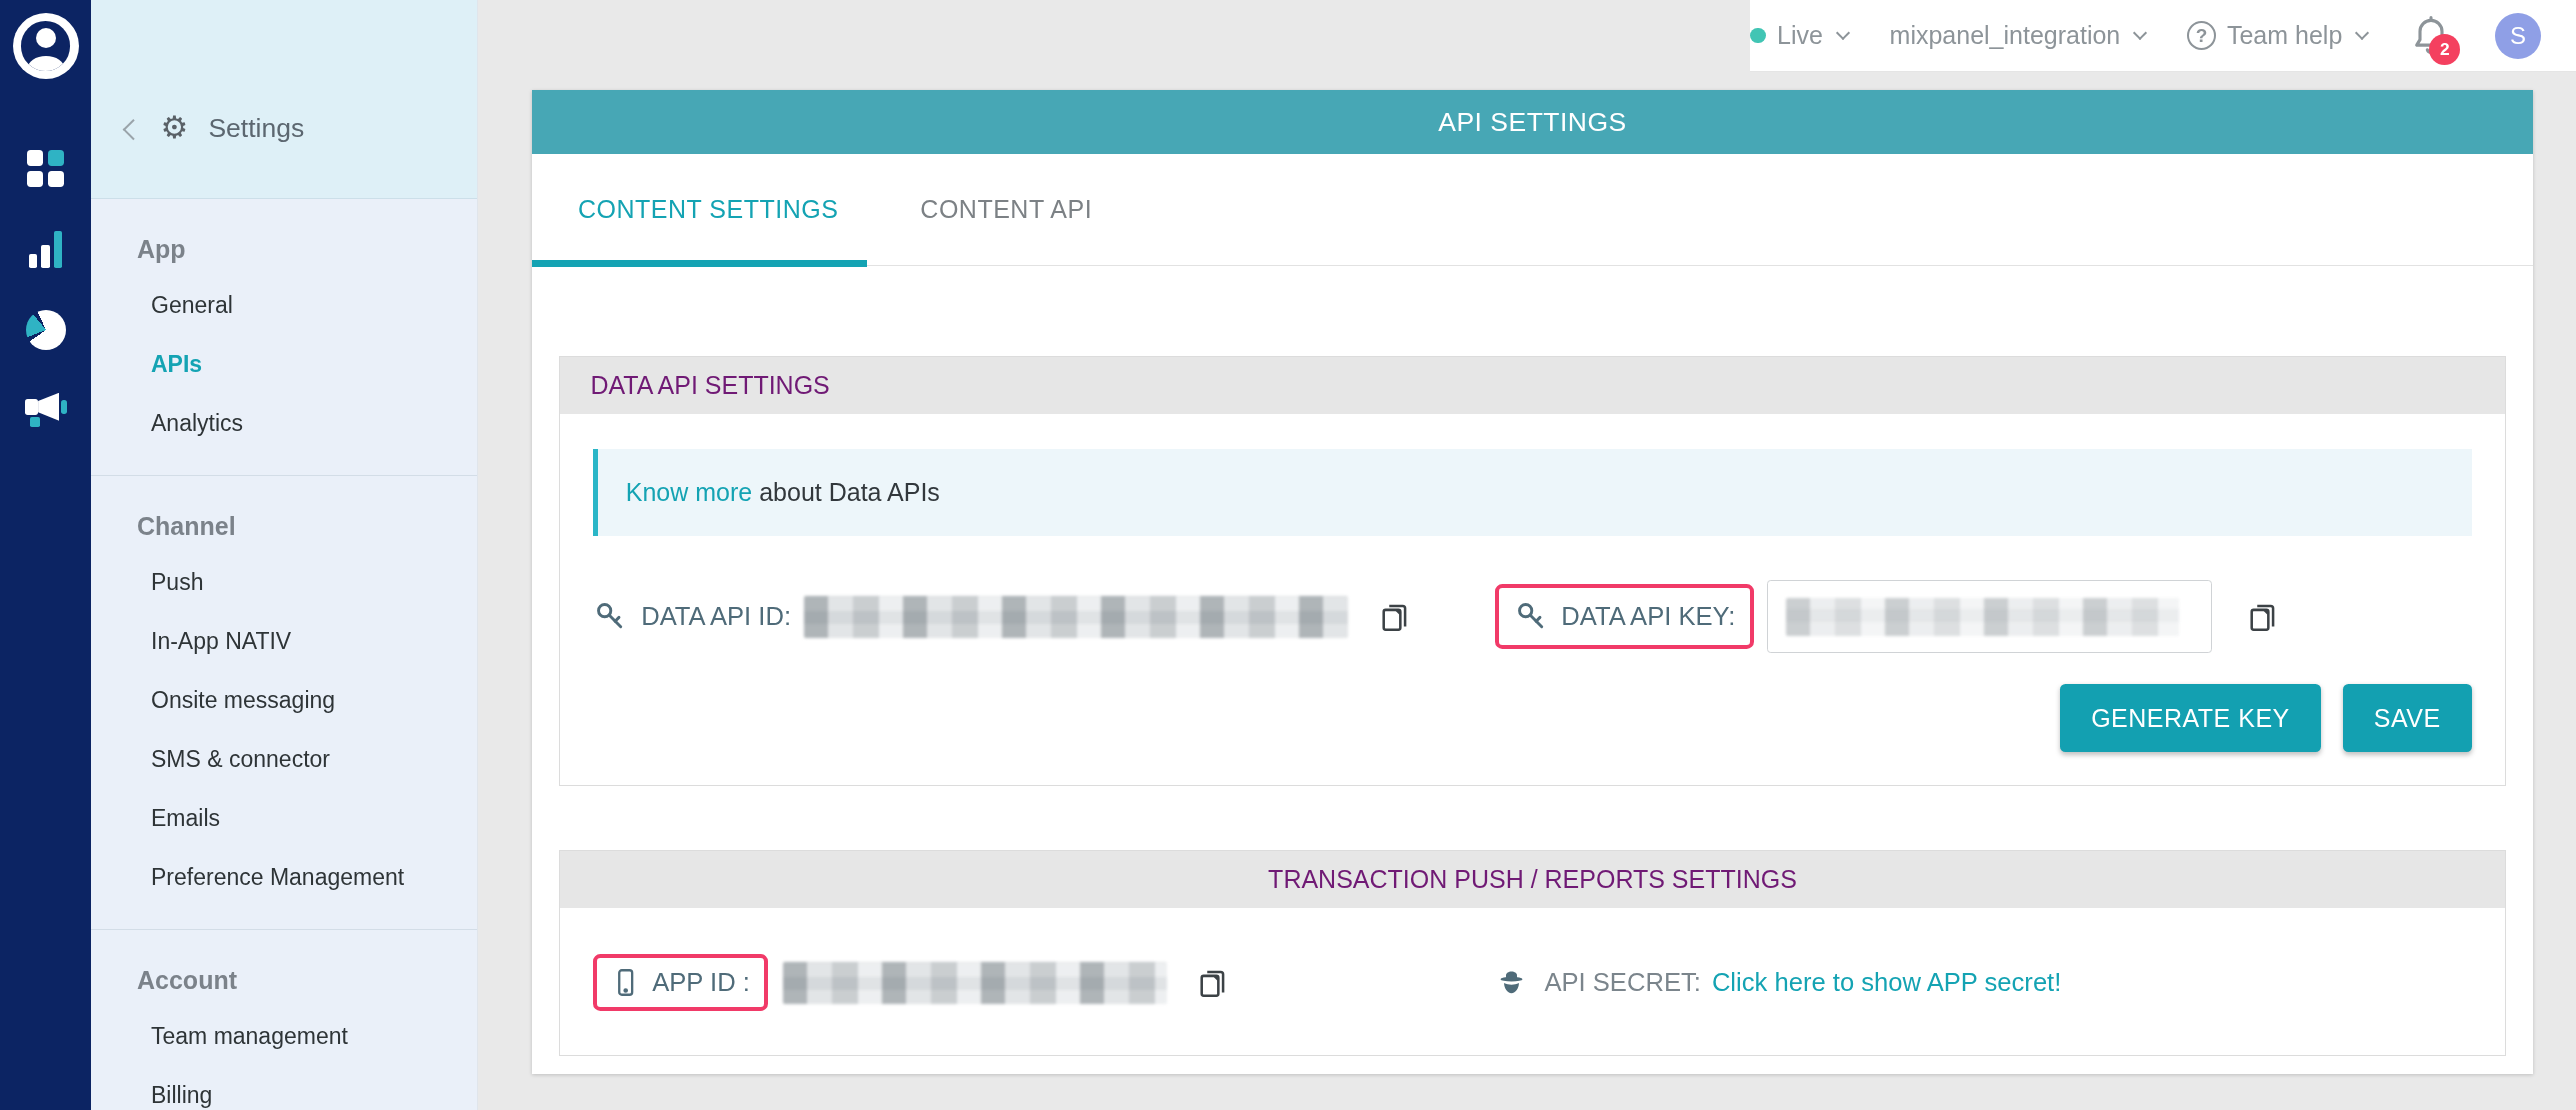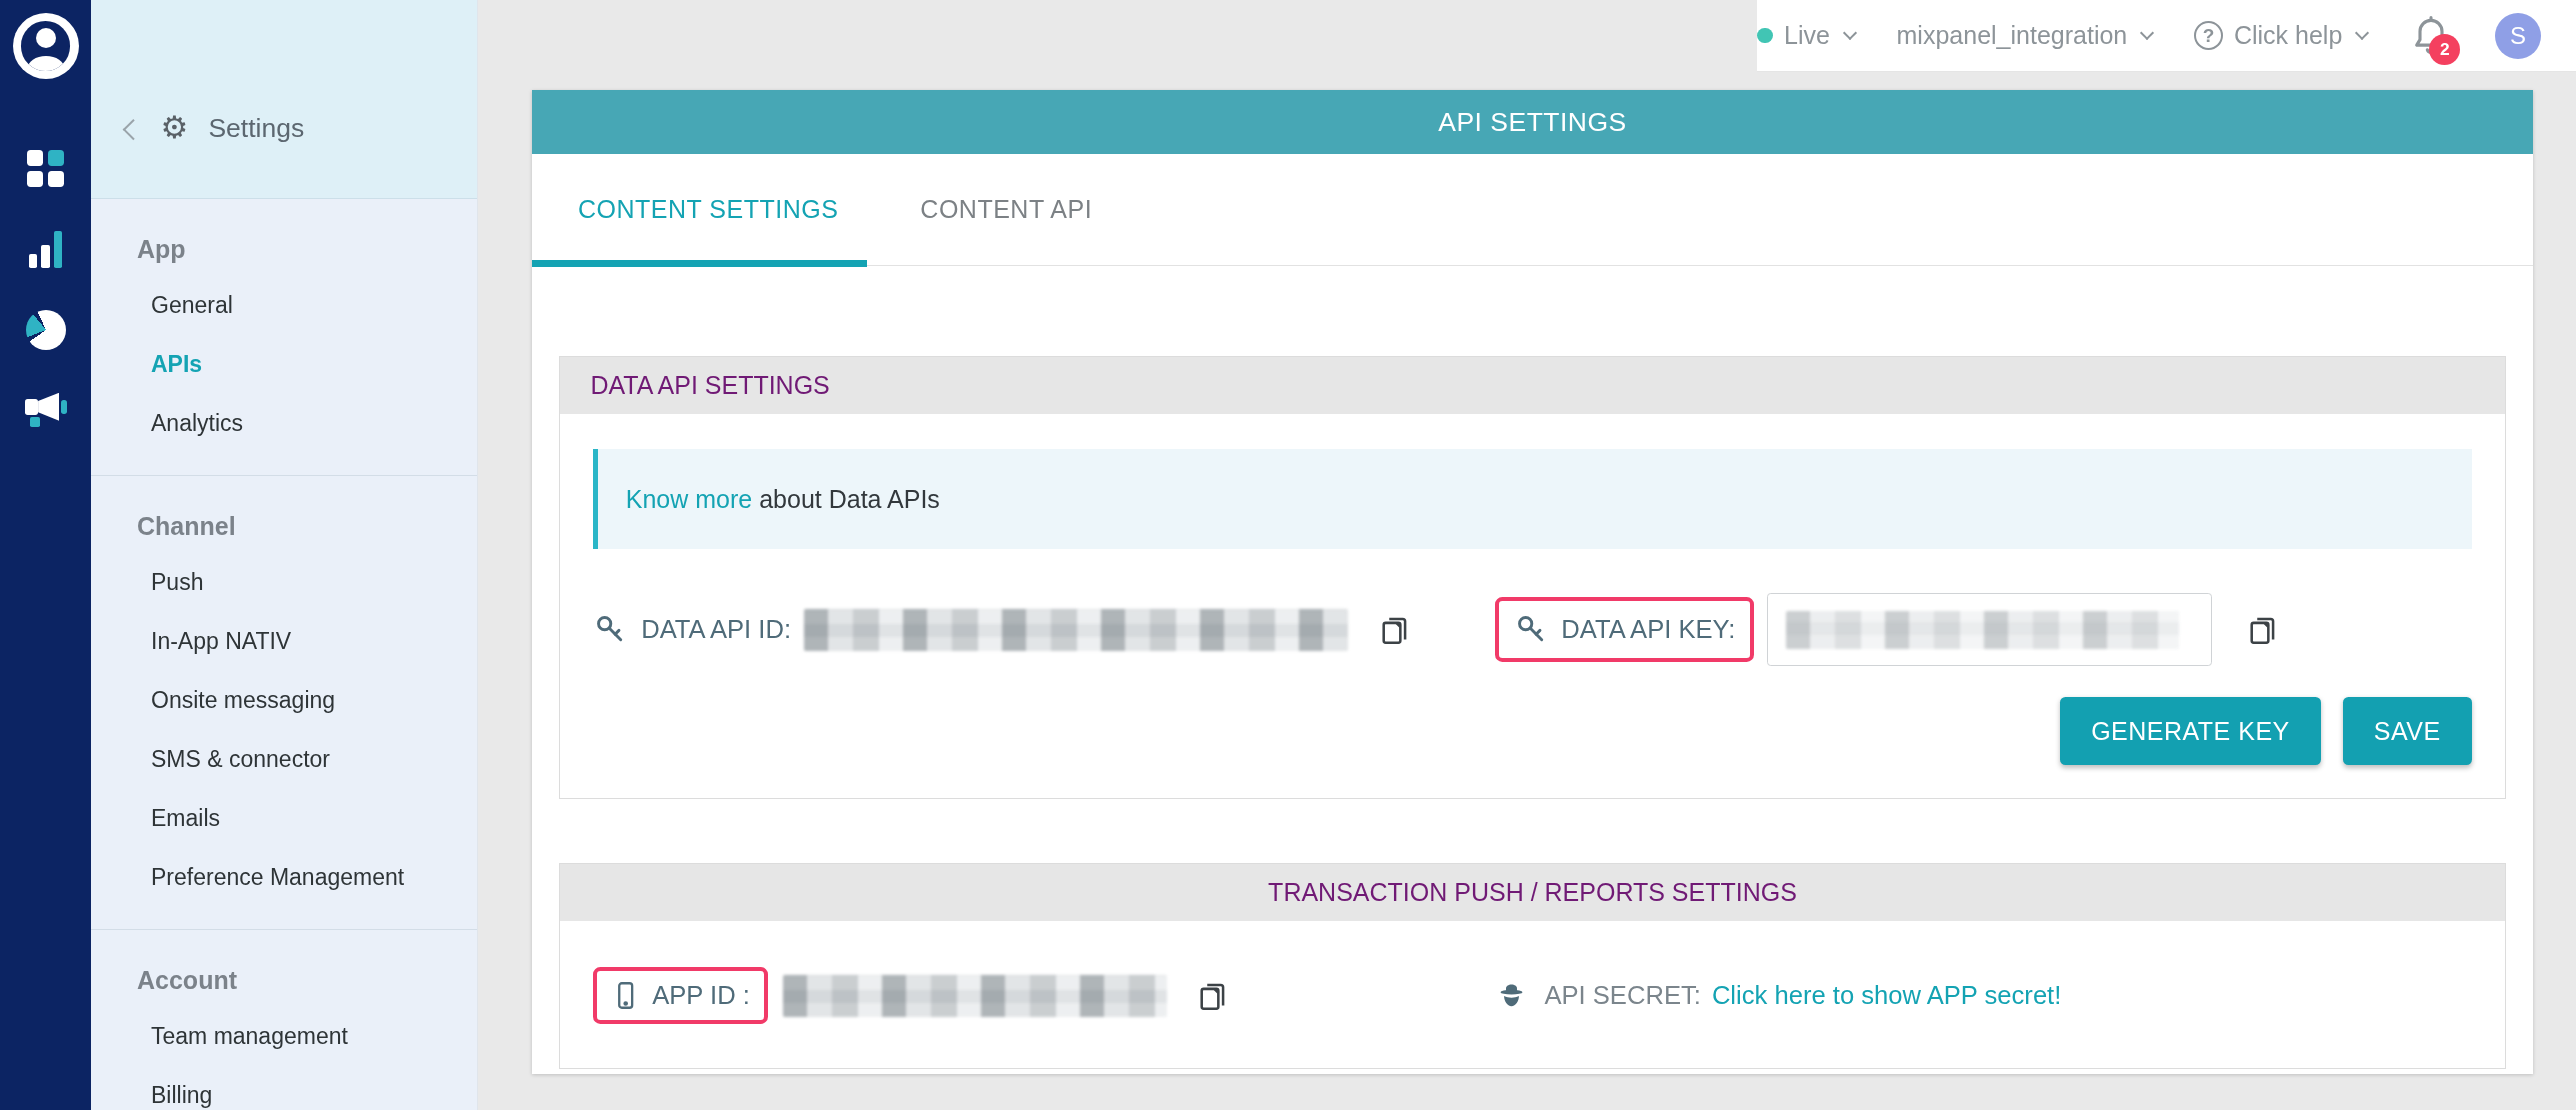--- a/index.html
+++ b/index.html
@@ -61,21 +61,21 @@
   .tab-underline { position:absolute; left:0; bottom:-1.8px; width:335px; height:7.3px; background:#14a3b3; }
 
   .section { margin:0 27.4px; border:0.9px solid #dcdcdc; }
   .section-1 { margin-top:90px; }
   .section-2 { margin-top:64px; }
   .section-head { height:57px; background:#e6e6e6; display:flex; align-items:center; padding:0 30px; font-size:25px; color:#701a75; }
   .section-head.centered { justify-content:center; }
   .section-body { padding:35px 33px 33px; }
   .section-body-2 { padding:46px 33px 44px; }
 
-  .info-box { height:100px; background:#edf6fa; border-left:5.5px solid #2ab6c7; display:flex; align-items:center; padding-left:27.4px; font-size:25px; color:#32383c; margin-bottom:44px; }
+  .info-box { height:87px; background:#edf6fa; border-left:5.5px solid #2ab6c7; display:flex; align-items:center; padding-left:27.4px; font-size:25px; color:#32383c; margin-bottom:44px; }
   .link { color:#14a3b3; cursor:pointer; }
 
   .kv-row { display:flex; align-items:center; }
   .kv-left { width:48%; display:flex; align-items:center; }
   .kv-right { width:52%; display:flex; align-items:center; }
   .slate { color:#4f6b79; }
   .field-label { font-size:25.6px; font-weight:500; white-space:nowrap; }
   .icon-svg { flex:none; }
 
   .redacted { border-radius:1.8px; filter:blur(1.8px);
@@ -164,21 +164,21 @@
         <span class="live-dot"></span>
         <span>Live</span>
         <span class="chev-down"></span>
       </div>
       <div class="tb-group">
         <span>mixpanel_integration</span>
         <span class="chev-down"></span>
       </div>
       <div class="tb-group">
         <span class="help-circle">?</span>
-        <span>Click help</span>
+        <span>Team help</span>
         <span class="chev-down"></span>
       </div>
       <div class="bell-wrap">
         <svg class="icon-svg" width="44" height="48" viewBox="0 0 24 26" fill="none" stroke="#8d9499" stroke-width="1.7" stroke-linejoin="round" stroke-linecap="round">
           <path d="M12 4.5a6 6 0 0 0-6 6v4.5L4.2 18h15.6L18 15v-4.5a6 6 0 0 0-6-6z"></path>
           <path d="M12 4.5V3"></path>
             <path d="M10 20.5a2.1 2.1 0 0 0 4 0"></path>
         </svg>
         <span class="badge">2</span>
       </div>

